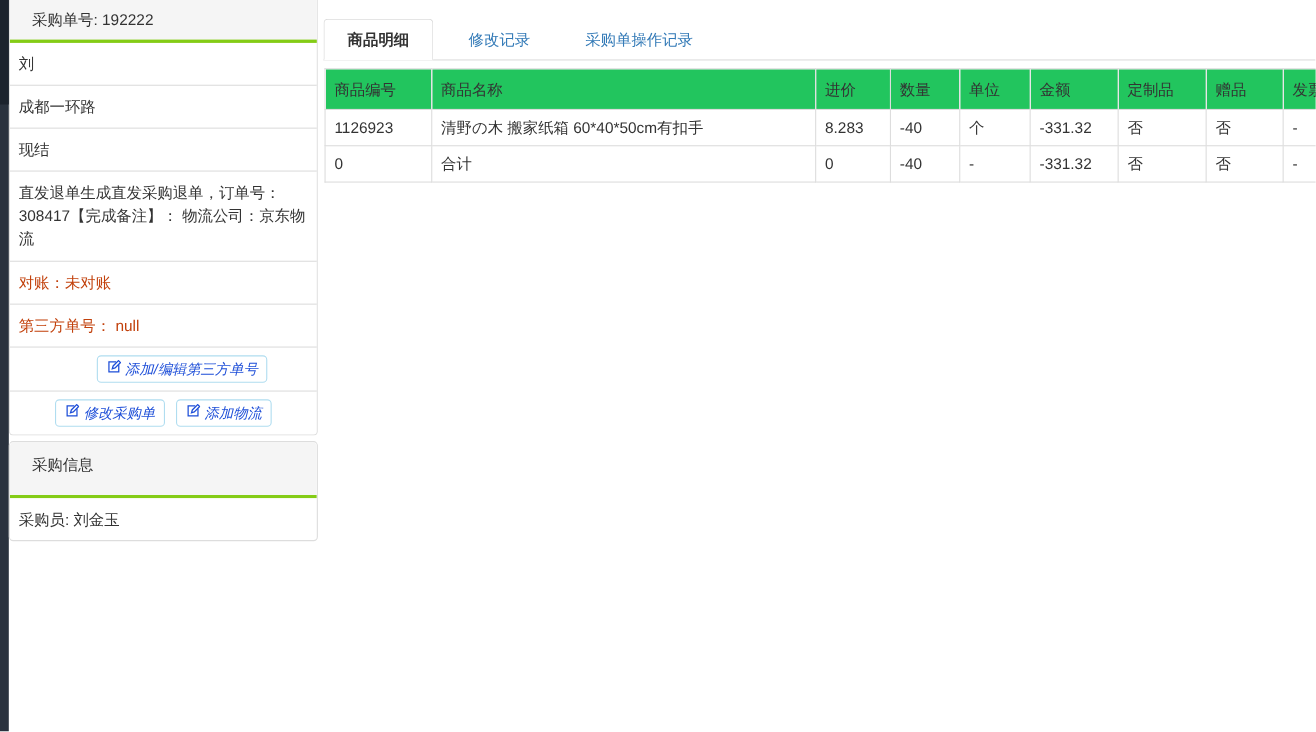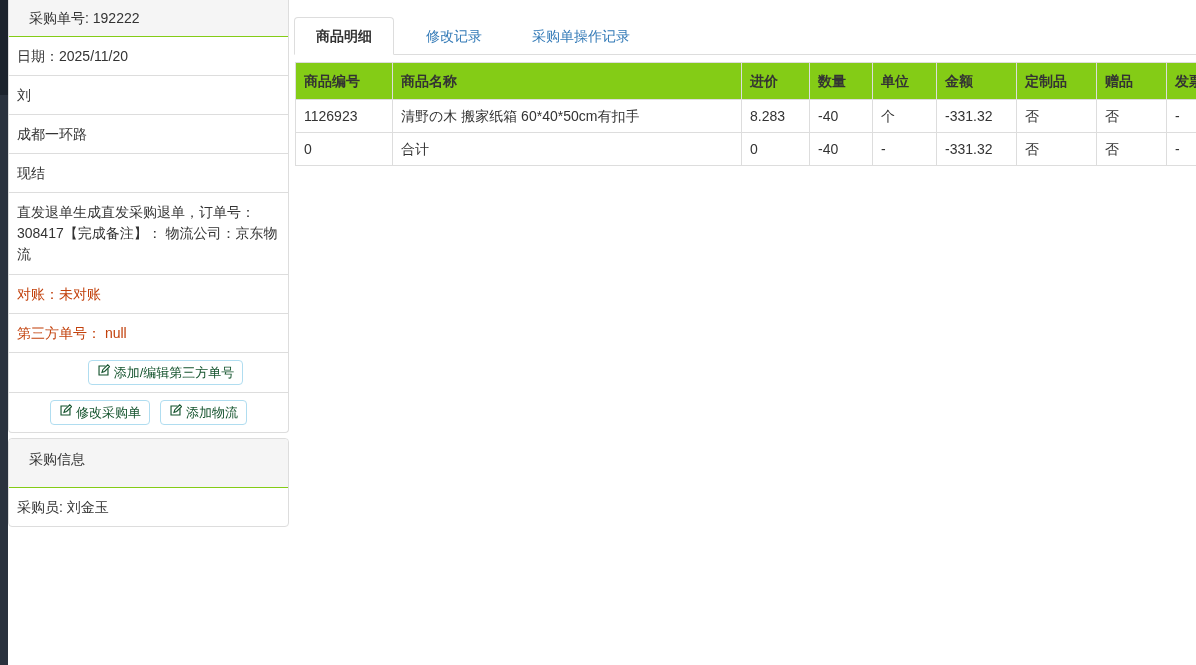--- a/index.html
+++ b/index.html
@@ -10,61 +10,60 @@
   
   .app-strip { position:absolute; left:0; top:0; width:8px; height:665px; background:#2a323e; }
   .app-strip .top { position:absolute; left:0; top:0; width:8px; height:95px; background:#1c232d; }
 
   
   .sidebar { position:absolute; left:8px; top:0; width:281px; }
   .panel { background:#fff; border:1px solid #ddd; border-radius:4px; }
   .panel.first { border-top:none; border-radius:0 0 4px 4px; }
   .panel + .panel { margin-top:5px; }
   .panel-heading { background:#f5f5f5; padding:8px 10px 8px 20px; line-height:20px;
-    border-bottom:1px solid #84cc16; border-radius:0; }
+    border-bottom:3px solid #84cc16; border-radius:0; }
   .panel.second .panel-heading { border-radius:4px 4px 0 0; padding-top:10px; padding-bottom:18px; }
   .prow { padding:9px 10px 9px 8px; line-height:20px; }
   .prow + .prow { border-top:1px solid #ddd; }
   .prow.note { line-height:21px; }
   .prow.blue { color:#c2410c; }
   .prow.btnrow { text-align:center; padding:7px 6px; }
   .prow.btnrow.single { text-align:center; padding-left:40px; }
 
   .lite-btn { display:inline-flex; align-items:center; gap:4px; background:#fff;
-    border:1px solid #b0ddf0; color:#14532d; border-radius:4px; padding:3px 8px;
-    font-size:13px; line-height:17px; cursor:pointer; font-family:inherit; }
+    border:1px solid #b0ddf0; color:#1d4ed8; border-radius:4px; padding:3px 8px;
+    font-size:13px; line-height:17px; cursor:pointer; font-family:inherit;font-style:italic; }
   .lite-btn + .lite-btn { margin-left:6px; }
   .lite-btn svg { width:13px; height:13px; flex:none; }
 
   
   .main { position:absolute; left:294px; top:12px; right:0; height:665px; background:#fff; }
   .tabbar { padding-top:5px; border-bottom:1px solid #ddd; white-space:nowrap; }
   .tab { display:inline-block; line-height:20px; padding:8px 21px; cursor:pointer; }
   .tab.active { border:1px solid #ddd; border-bottom:1px solid #fff; border-radius:4px 4px 0 0;
     margin-bottom:-1px; background:#fff; color:#333; font-weight:bold; }
   .tab.link { color:#337ab7; padding:8px 18px; margin-left:14px; }
 
   table.goods { border-collapse:collapse; table-layout:fixed; width:932px; margin-top:7px;
     margin-left:1px; }
   table.goods th, table.goods td { border:1px solid #ddd; text-align:left;
     overflow:hidden; white-space:nowrap; }
-  table.goods th { background:#84cc16; padding:8px; font-weight:bold; line-height:20px; }
+  table.goods th { background:#22c55e; padding:8px; font-weight:normal; line-height:20px; }
   table.goods td { padding:6px 8px; line-height:20px; background:#fff; }
 </style>
 </head>
 <body>
 
 <div class="app-strip">
     <div class="top"></div>
   </div>
 
 <div class="sidebar">
   <div class="panel first">
     <div class="panel-heading">采购单号: 192222</div>
-    <div class="prow">日期：2025/11/20</div>
     <div class="prow">刘</div>
     <div class="prow">成都一环路</div>
     <div class="prow">现结</div>
     <div class="prow note">直发退单生成直发采购退单，订单号：308417【完成备注】： 物流公司：京东物流</div>
     <div class="prow blue">对账：未对账</div>
     <div class="prow blue">第三方单号： null</div>
     <div class="prow btnrow single">
       <button class="lite-btn">
         <span>
           <svg viewBox="0 0 16 16" fill="none" stroke="currentColor" stroke-width="1.4">

